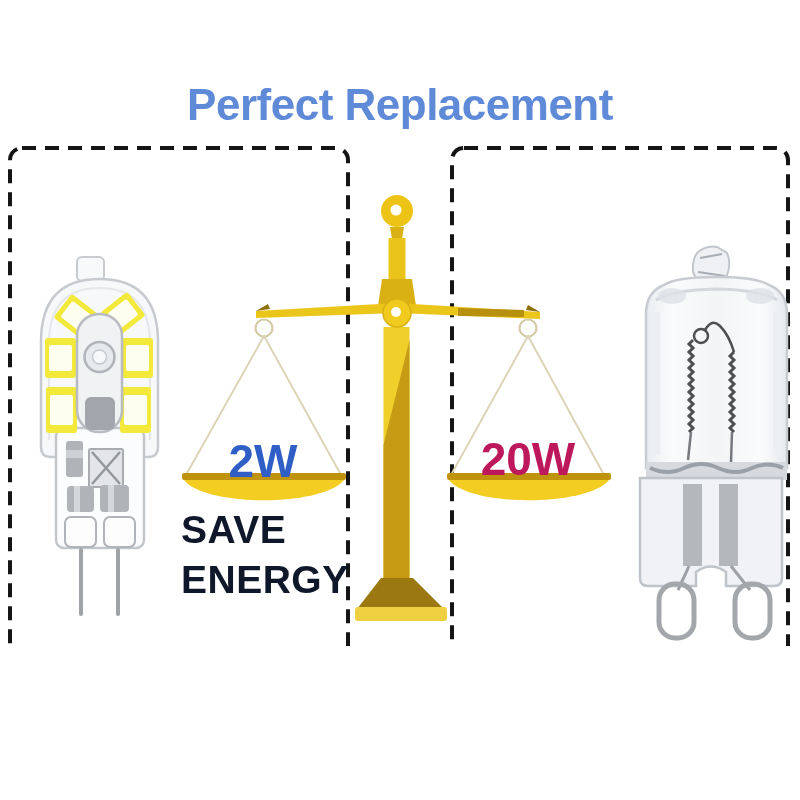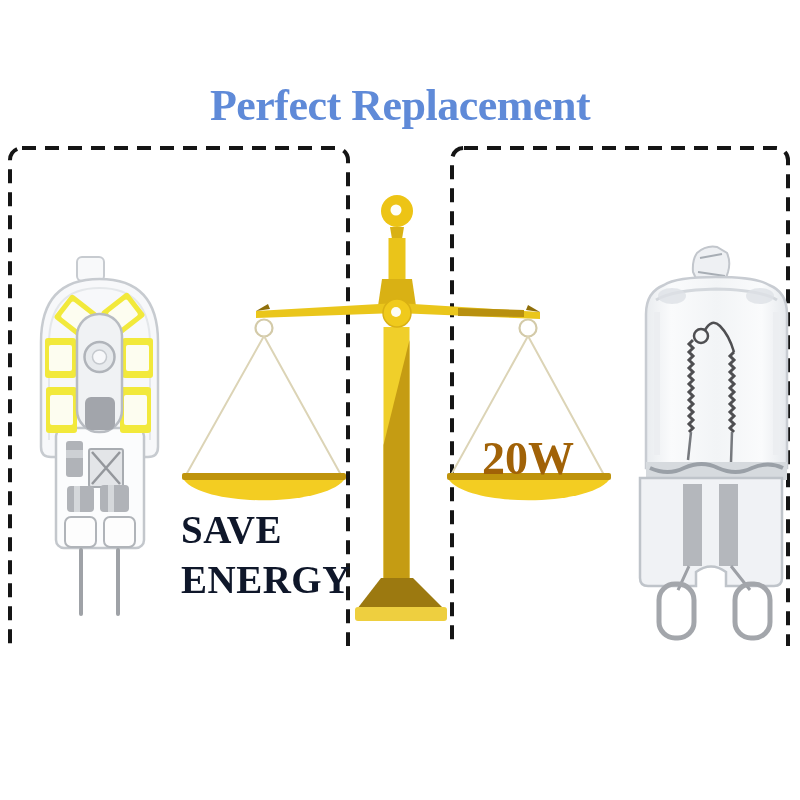--- a/index.html
+++ b/index.html
@@ -1,26 +1,26 @@
 <!DOCTYPE html>
 <html><head>
 <meta charset="utf-8">
 <style>
   html,body{margin:0;padding:0;background:#fff;}
   #canvas{
     position:relative;width:800px;height:646px;background:#ffffff;overflow:hidden;
-    font-family:Liberation Serif, serif;
+    font-family:Liberation Sans, sans-serif;
   }
   #title{
     position:absolute;left:0;top:80px;width:800px;text-align:center;
     font-size:44px;font-weight:bold;letter-spacing:-0.5px;color:#5f8ad8;
   }
   .watt{position:absolute;font-weight:bold;font-size:46px;text-align:center;width:160px;}
   #watt-left{left:183px;top:434px;color:#2f5ec6;}
-  #watt-right{left:448px;top:432px;color:#a16207;}
+  #watt-right{left:448px;top:432px;color:#be185d;}
   #save-energy{
     position:absolute;left:181px;top:505px;color:#0f172a;
     font-size:39px;font-weight:bold;line-height:50px;white-space:pre-line;letter-spacing:0.5px;
   }
   svg{position:absolute;}
   #boxes{left:0;top:0;}
   #scale-svg{left:140px;top:185px;}
   #g4-svg{left:10px;top:250px;}
   #g9-svg{left:630px;top:240px;}
 </style>
@@ -152,17 +152,18 @@
     </g>
     <g>
       <circle cx="528" cy="328" r="8.5" fill="none" stroke="#d3caa8" stroke-width="2.2"></circle>
       <path d="M528,336 L451,475 M528,336 L604,475" stroke="#dcd4b6" stroke-width="2" fill="none"></path>
       <rect x="447" y="473" width="164" height="7" rx="2" fill="#bf940c"></rect>
       <path d="M449,480 C470,507 587,507 609,480 Z" fill="#f3cd22"></path>
     </g>
   </svg>
 
   <div id="title">Perfect Replacement</div>
+  <div id="watt-left" class="watt">2W</div>
   <div id="watt-right" class="watt">20W</div>
   <div id="save-energy">SAVE
 ENERGY</div>
 
 </div>
 
 </body></html>

